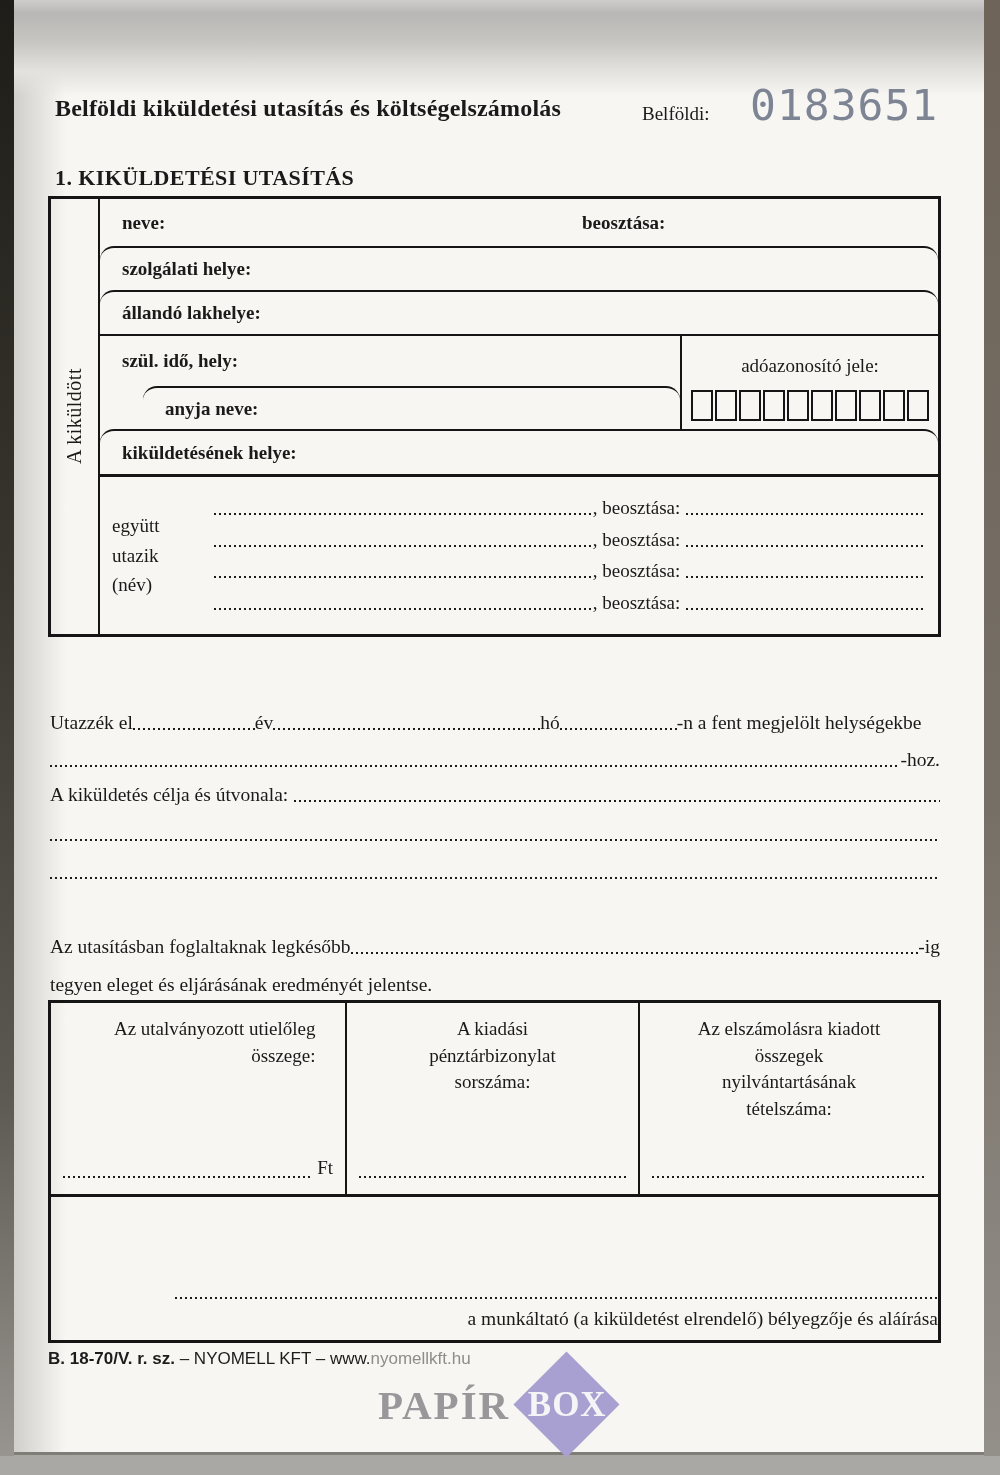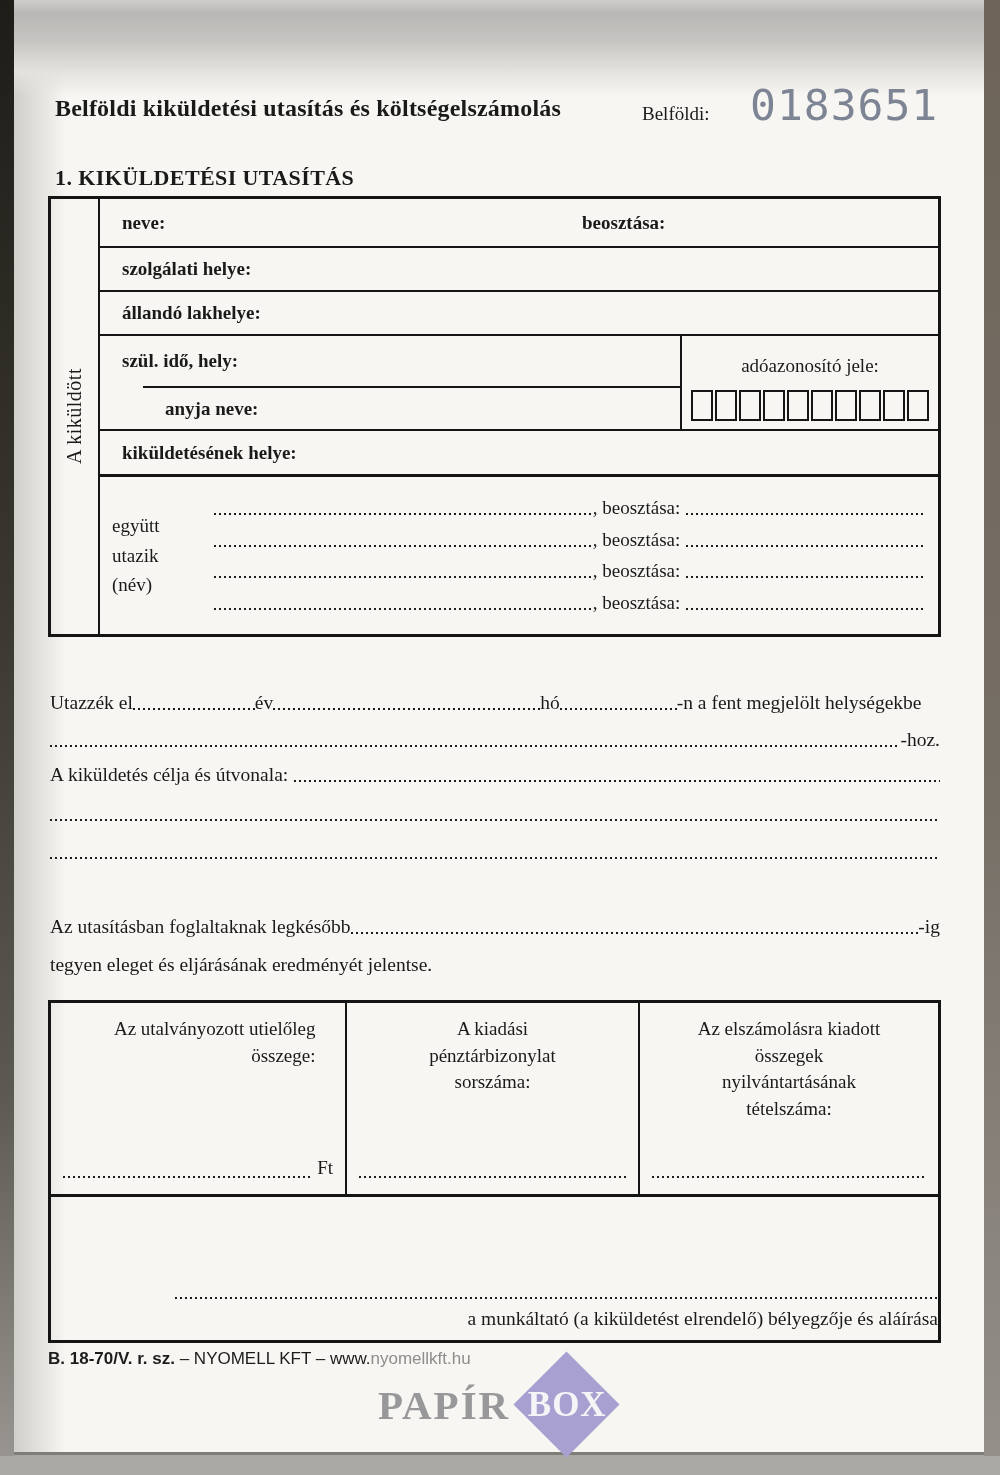--- a/index.html
+++ b/index.html
@@ -39,21 +39,21 @@
   .sec-heading { position:absolute; left:55px; top:165px; z-index:4; font-size:22px; font-weight:bold; letter-spacing:0.4px; }
   
   .main-table {
     position:absolute; left:48px; top:196px; width:893px; height:441px; z-index:4;
     border:3px solid #151515; box-sizing:border-box; display:flex;
   }
   .side-strip { width:47px; border-right:2px solid #151515; display:flex; align-items:center; justify-content:center; }
   .side-strip span { writing-mode:vertical-rl; transform:rotate(180deg); font-size:20px; letter-spacing:0.5px; }
   .tcontent { flex:1; display:flex; flex-direction:column; min-width:0; }
   .trow { position:relative; display:flex; align-items:center; padding-left:22px; font-size:19px; box-sizing:border-box;font-weight:bold; }
-  .bt2 { border-top:2px solid #151515; }
+  .bt2 { border-top:2px solid #151515;border-radius:14px; }
   .bt3 { border-top:3px solid #151515; }
   .r-neve { height:47px; }
   .r-szolg { height:44px; }
   .r-alland { height:44px; }
   .r-szul { height:50px; }
   .r-anyja { height:43px;margin-left:43px; }
   .r-kikuld { height:45px; }
   .pos-label { position:absolute; left:482px; }
   .pair { display:flex; border-top:2px solid #151515; }
   .pair-left { width:580px; display:flex; flex-direction:column; }
@@ -72,21 +72,21 @@
   .dl { display:flex; }
   .dots { position:relative; min-height:1.15em; }
   .dots::before {
     content:""; position:absolute; left:0; right:0; bottom:4px; height:2px;
     background:repeating-linear-gradient(90deg,#1c1c1c 0 2px,transparent 2px 5px);
   }
   .fa { flex:1.58; } .fb { flex:1; } .f1 { flex:1; }
   .w110 { flex:0 0 110px; } .w255 { flex:0 0 255px; } .w105 { flex:0 0 105px; }
   .nw { white-space:nowrap; }
   
-  .para { position:absolute; left:50px; width:890px; z-index:4; font-size:19.5px; }
+  .para { position:absolute; left:50px; width:890px; z-index:4; font-size:19.5px;margin-top:20px; }
   .p-l1 { top:692px; } .p-l2 { top:729px; } .p-l3 { top:764px; } .p-l4 { top:803px; } .p-l5 { top:841px; }
   .p-d1 { top:916px; } .p-d2 { top:954px; }
   .gap { padding:0 6px; } .gapl { padding-left:6px; } .gapr { padding-right:6px; }
   
   .advtable {
     position:absolute; left:48px; top:1000px; width:893px; height:197px; z-index:4;
     border:3px solid #151515; box-sizing:border-box; display:flex;
   }
   .advcol {
     display:flex; flex-direction:column; justify-content:space-between; align-items:center;

